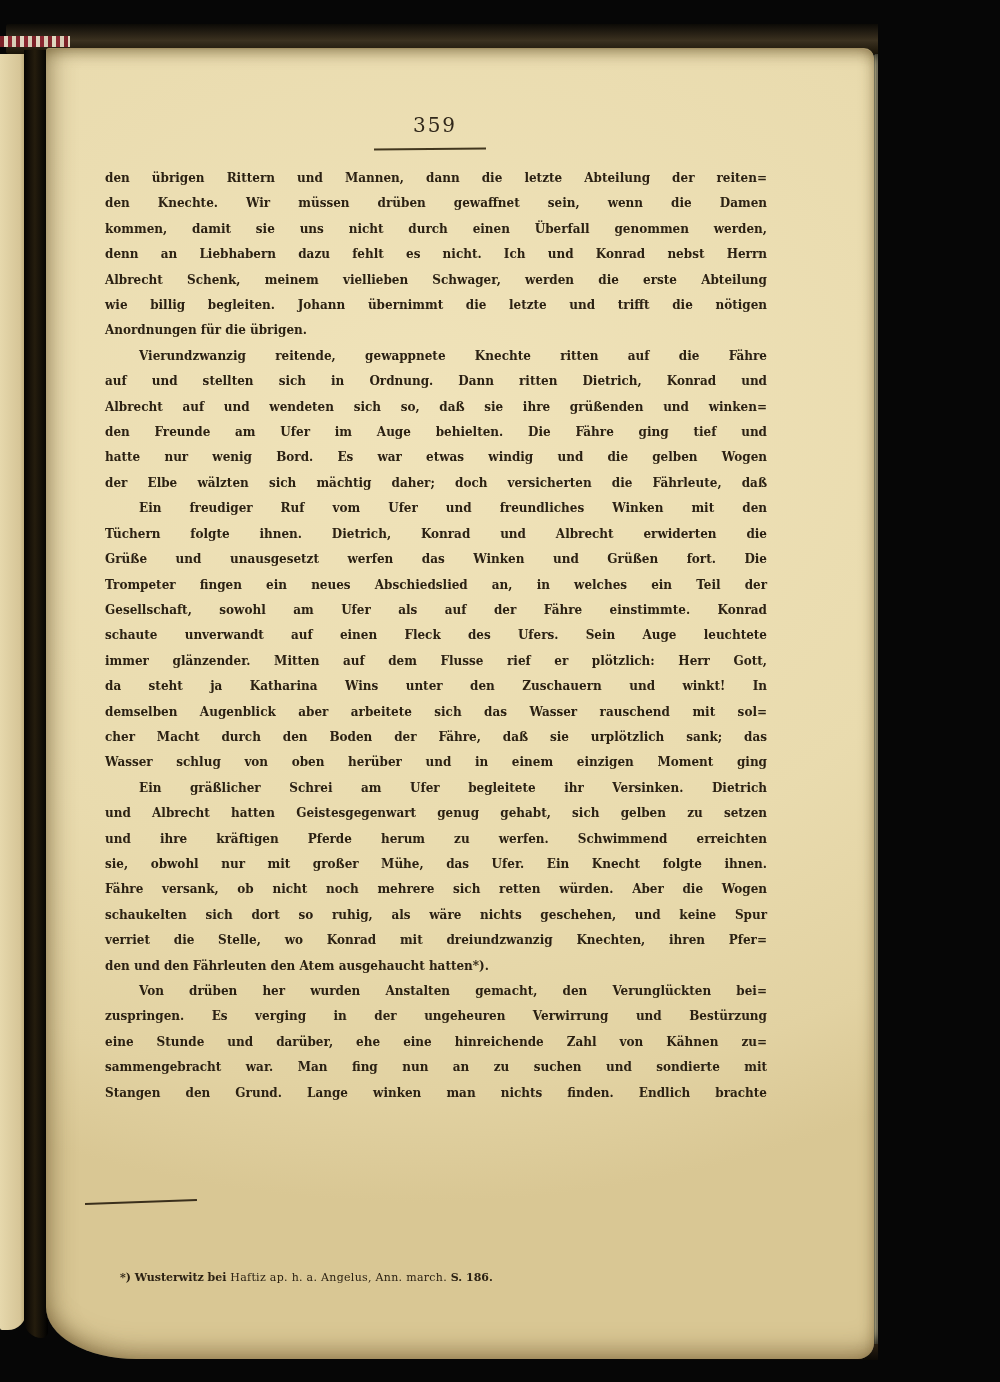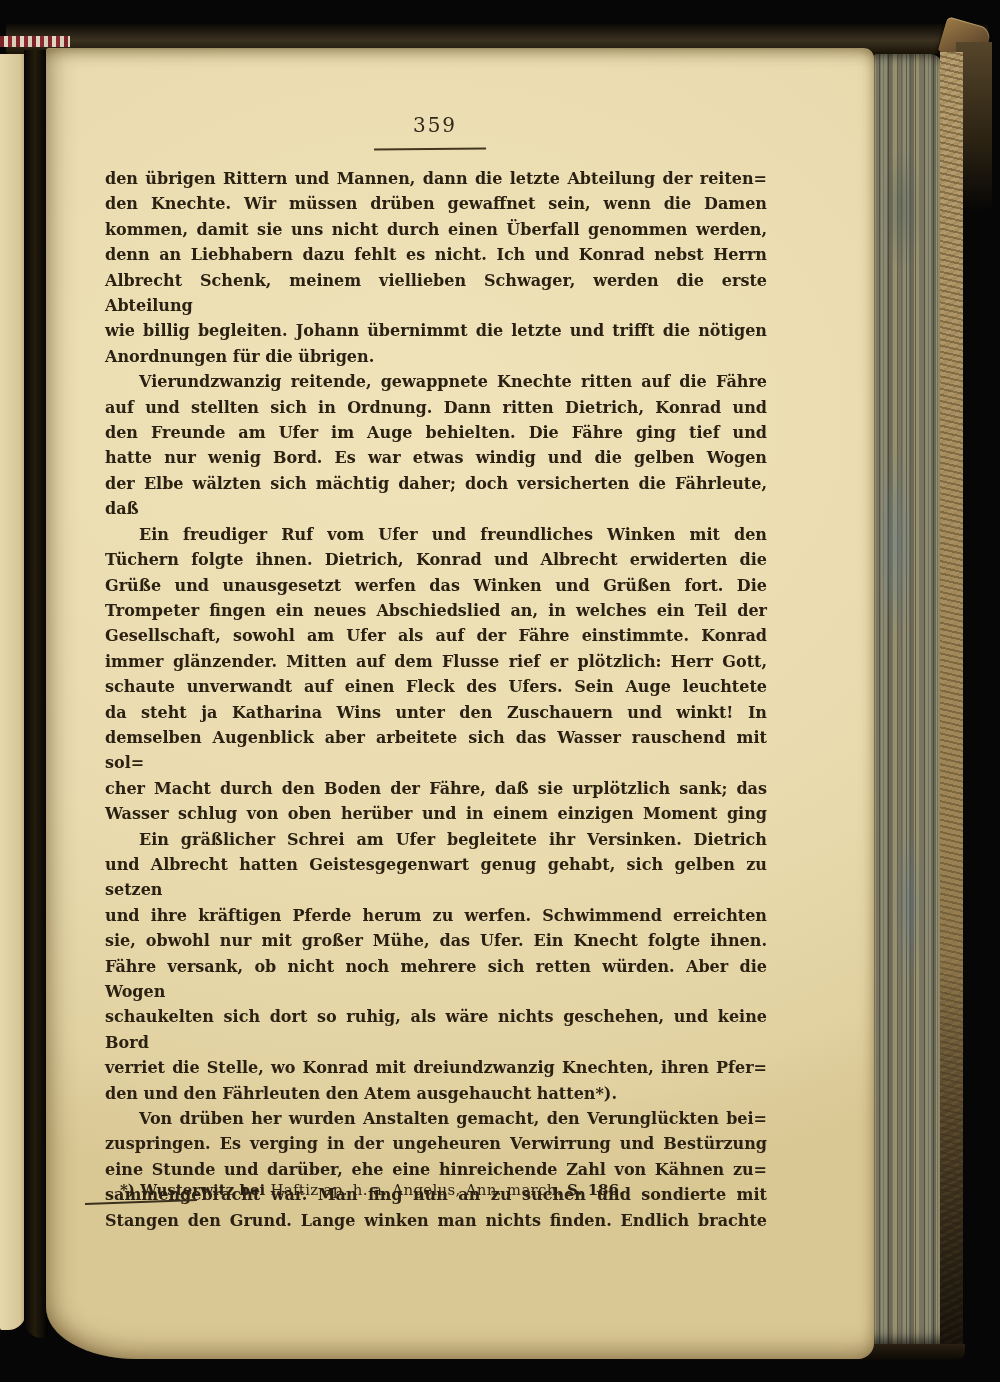--- a/index.html
+++ b/index.html
@@ -1,16 +1,16 @@
 <!DOCTYPE html>
 <html><head>
 <meta charset="utf-8">
 <style>
   html,body{margin:0;padding:0;background:#060606;}
-  #stage{position:relative;width:1000px;height:1382px;background:#060606;overflow:hidden;
+  #stage{position:relative;width:878px;height:1382px;background:#060606;overflow:hidden;
          font-family:"DejaVu Serif", serif;}
 
   
   .cover-top{position:absolute;left:6px;top:24px;width:982px;height:30px;border-radius:3px;
     background:linear-gradient(180deg,#0c0a06,#3b3120 55%,#191307);}
   .headband{position:absolute;left:0;top:36px;width:70px;height:11px;
     background:repeating-linear-gradient(90deg,#7c2229 0 4px,#e0d6c0 4px 8px,#8a2730 8px 12px,#d8cdb6 12px 16px);}
   .clasp{position:absolute;left:942px;top:22px;width:46px;height:36px;border-radius:5px 12px 8px 3px;
     background:linear-gradient(135deg,#9c7c46,#6e5433 55%,#4a3520);transform:rotate(16deg);
     box-shadow:0 3px 4px rgba(0,0,0,.85), inset 0 1px 1px rgba(255,230,170,.4);}
@@ -51,31 +51,31 @@
       inset -7px 0 14px -8px rgba(120,95,50,.55),
       inset 0 12px 16px -10px rgba(100,80,40,.6),
       inset 0 -20px 26px -14px rgba(110,85,45,.6);}
 
   .page-number{position:absolute;left:329px;top:64px;width:120px;text-align:center;
     font-size:20px;letter-spacing:2px;color:#30271a;}
   .number-rule{position:absolute;left:328px;top:99px;width:112px;height:2px;background:#42371f;
     transform:rotate(-.6deg);}
 
   .body-text{position:absolute;left:59px;top:117px;width:662px;
-    font-size:16px;font-weight:bold;line-height:25.4px;color:#2b2113;
+    font-size:12px;font-weight:bold;line-height:25.4px;color:#2b2113;
     text-rendering:optimizeLegibility;}
   .para{margin:0;}
   .line{text-align:justify;text-align-last:justify;white-space:normal;}
   .line.last{text-align-last:left;}
   .line.indent{text-indent:34px;}
 
   .footnote-rule{position:absolute;left:39px;top:1152px;width:112px;height:2px;background:#3a2f1c;
     transform:rotate(-2deg);}
-  .footnote{position:absolute;left:74px;top:1132px;width:640px;
-    font-size:15px;color:#2b2113;}
+  .footnote{position:absolute;left:74px;top:1222px;width:640px;
+    font-size:11px;color:#2b2113;}
   .footnote .frak{font-weight:bold;}
   .footnote .latin{font-weight:normal;letter-spacing:.3px;}
 </style>
 </head>
 <body>
 
 <div id="stage">
 
   <div class="cover-top"></div>
   <div class="headband"></div>
@@ -99,44 +99,45 @@
           <div class="line">den Knechte. Wir müssen drüben gewaffnet sein, wenn die Damen</div>
           <div class="line">kommen, damit sie uns nicht durch einen Überfall genommen werden,</div>
           <div class="line">denn an Liebhabern dazu fehlt es nicht. Ich und Konrad nebst Herrn</div>
           <div class="line">Albrecht Schenk, meinem viellieben Schwager, werden die erste Abteilung</div>
           <div class="line">wie billig begleiten. Johann übernimmt die letzte und trifft die nötigen</div>
           <div class="line last">Anordnungen für die übrigen.</div>
         </div>
         <div class="para">
           <div class="line indent">Vierundzwanzig reitende, gewappnete Knechte ritten auf die Fähre</div>
           <div class="line">auf und stellten sich in Ordnung. Dann ritten Dietrich, Konrad und</div>
+          <div class="line">Albrecht auf und wendeten sich so, daß sie ihre grüßenden und winken=</div>
           <div class="line">den Freunde am Ufer im Auge behielten. Die Fähre ging tief und</div>
           <div class="line">hatte nur wenig Bord. Es war etwas windig und die gelben Wogen</div>
           <div class="line">der Elbe wälzten sich mächtig daher; doch versicherten die Fährleute, daß</div>
         </div>
         <div class="para">
           <div class="line indent">Ein freudiger Ruf vom Ufer und freundliches Winken mit den</div>
           <div class="line">Tüchern folgte ihnen. Dietrich, Konrad und Albrecht erwiderten die</div>
           <div class="line">Grüße und unausgesetzt werfen das Winken und Grüßen fort. Die</div>
           <div class="line">Trompeter fingen ein neues Abschiedslied an, in welches ein Teil der</div>
           <div class="line">Gesellschaft, sowohl am Ufer als auf der Fähre einstimmte. Konrad</div>
+          <div class="line">schaute unverwandt auf einen Fleck des Ufers. Sein Auge leuchtete</div>
           <div class="line">immer glänzender. Mitten auf dem Flusse rief er plötzlich: Herr Gott,</div>
-          <div class="line">schaute unverwandt auf einen Fleck des Ufers. Sein Auge leuchtete</div>
           <div class="line">da steht ja Katharina Wins unter den Zuschauern und winkt! In</div>
           <div class="line">demselben Augenblick aber arbeitete sich das Wasser rauschend mit sol=</div>
           <div class="line">cher Macht durch den Boden der Fähre, daß sie urplötzlich sank; das</div>
           <div class="line">Wasser schlug von oben herüber und in einem einzigen Moment ging</div>
         </div>
         <div class="para">
           <div class="line indent">Ein gräßlicher Schrei am Ufer begleitete ihr Versinken. Dietrich</div>
           <div class="line">und Albrecht hatten Geistesgegenwart genug gehabt, sich gelben zu setzen</div>
           <div class="line">und ihre kräftigen Pferde herum zu werfen. Schwimmend erreichten</div>
           <div class="line">sie, obwohl nur mit großer Mühe, das Ufer. Ein Knecht folgte ihnen.</div>
           <div class="line">Fähre versank, ob nicht noch mehrere sich retten würden. Aber die Wogen</div>
-          <div class="line">schaukelten sich dort so ruhig, als wäre nichts geschehen, und keine Bord</div>
+          <div class="line">schaukelten sich dort so ruhig, als wäre nichts geschehen, und keine Spur</div>
           <div class="line">verriet die Stelle, wo Konrad mit dreiundzwanzig Knechten, ihren Pfer=</div>
           <div class="line last">den und den Fährleuten den Atem ausgehaucht hatten*).</div>
         </div>
         <div class="para">
           <div class="line indent">Von drüben her wurden Anstalten gemacht, den Verunglückten bei=</div>
           <div class="line">zuspringen. Es verging in der ungeheuren Verwirrung und Bestürzung</div>
           <div class="line">eine Stunde und darüber, ehe eine hinreichende Zahl von Kähnen zu=</div>
           <div class="line">sammengebracht war. Man fing nun an zu suchen und sondierte mit</div>
           <div class="line">Stangen den Grund. Lange winken man nichts finden. Endlich brachte</div>
         </div>

